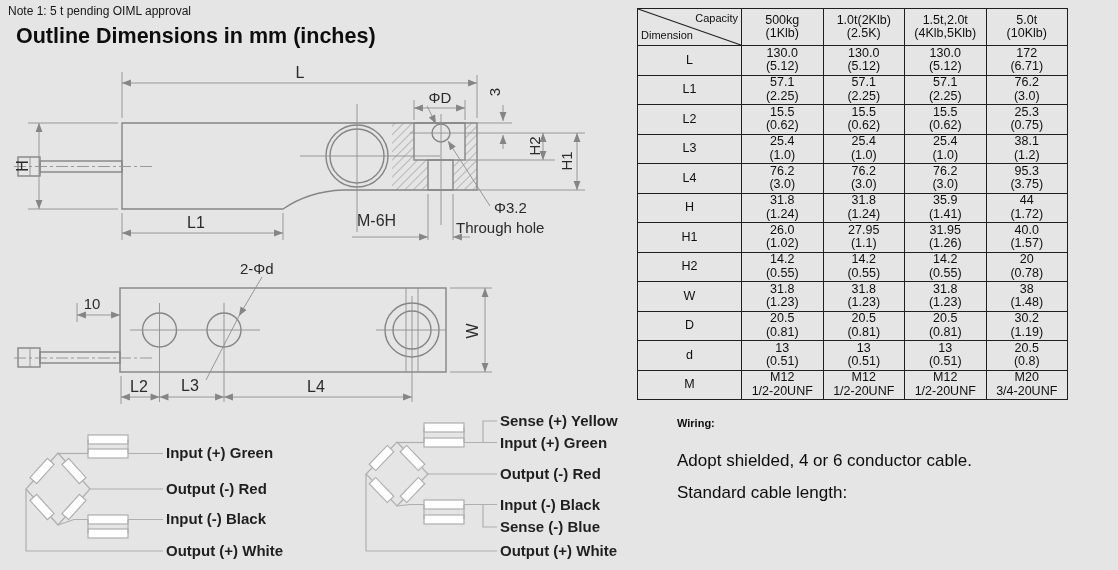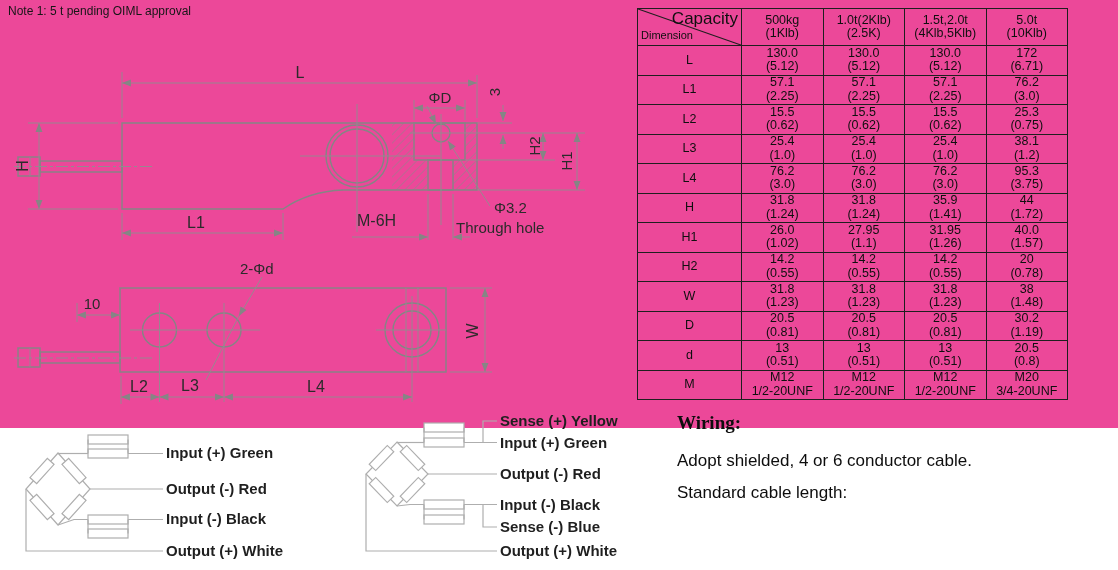--- a/index.html
+++ b/index.html
@@ -1,18 +1,18 @@
 <!DOCTYPE html>
 <html><head>
 <meta charset="utf-8">
 <style>
   html,body{margin:0;padding:0;}
   body{width:1118px;height:570px;overflow:hidden;background:#fff;
        font-family:"Liberation Sans", sans-serif;color:#111;}
-  .page{position:relative;width:1118px;height:428px;background:#ec4899;}
+  .page{position:relative;width:1118px;height:570px;background:#e5e5e5;}
 
   .note{position:absolute;left:8px;top:4px;font-size:12px;color:#161616;}
   .title{position:absolute;left:16px;top:24px;font-size:21.5px;font-weight:700;color:#0d0d0d;margin:0;}
 
   svg.drawing{position:absolute;left:0;top:0;width:635px;height:570px;}
 
   
   .ln{stroke:#858585;stroke-width:1.4;fill:none;}
   .thin{stroke:#8e8e8e;stroke-width:0.9;fill:none;}
   .dim{stroke:#8e8e8e;stroke-width:0.9;fill:none;marker-start:url(#arr);marker-end:url(#arr);}
@@ -30,34 +30,35 @@
   table.dims{border-collapse:collapse;table-layout:fixed;width:430px;height:392px;}
   table.dims td,table.dims th{border:1.5px solid #1f1f1f;text-align:center;vertical-align:middle;
       padding:0;font-weight:400;font-size:12.5px;line-height:13.5px;color:#0f0f0f;}
   table.dims col.c0{width:104px;}
   table.dims col.cv{width:81.5px;}
   table.dims thead tr{height:37px;}
   table.dims tbody tr{height:29.5px;}
   td.dim-cell{font-size:13px;}
   th.corner{position:relative;}
   th.corner .diag{position:absolute;left:0;top:0;width:100%;height:100%;}
-  th.corner .cap{position:absolute;right:3px;top:3px;font-size:17px;}
+  th.corner .cap{position:absolute;right:3px;top:3px;font-size:11px;}
   th.corner .dm{position:absolute;left:3px;bottom:3px;font-size:11px;}
 
   
   .wiringInfo{position:absolute;left:677px;top:412px;width:410px;}
-  .wiring-heading{font-size:19px;font-weight:700;line-height:22px;margin:0 0 16px 0;color:#0d0d0d;font-family:Liberation Serif, serif;}
+  .wiring-heading{font-size:11px;font-weight:700;line-height:22px;margin:0 0 16px 0;color:#0d0d0d;}
   .wiring-line{font-size:17px;line-height:22px;margin:0 0 9.5px 0;color:#0d0d0d;}
 </style>
 </head>
 <body>
 
 <div class="page">
 
   <div class="note">Note 1: 5 t pending OIML approval</div>
+  <h1 class="title">Outline Dimensions in mm (inches)</h1>
 
   <svg class="drawing" viewBox="0 0 635 570">
     <defs>
       <marker id="arr" viewBox="0 0 10 8" refX="9.5" refY="4" markerWidth="11" markerHeight="9" orient="auto-start-reverse">
         <path d="M0.5,0.5 L9.5,4 L0.5,7.5 Z" fill="#858585"></path>
       </marker>
       <pattern id="hatch" width="6" height="6" patternUnits="userSpaceOnUse" patternTransform="rotate(45)">
         <line x1="0" y1="0" x2="0" y2="6" stroke="#8a8a8a" stroke-width="1"></line>
       </pattern>
     </defs>

